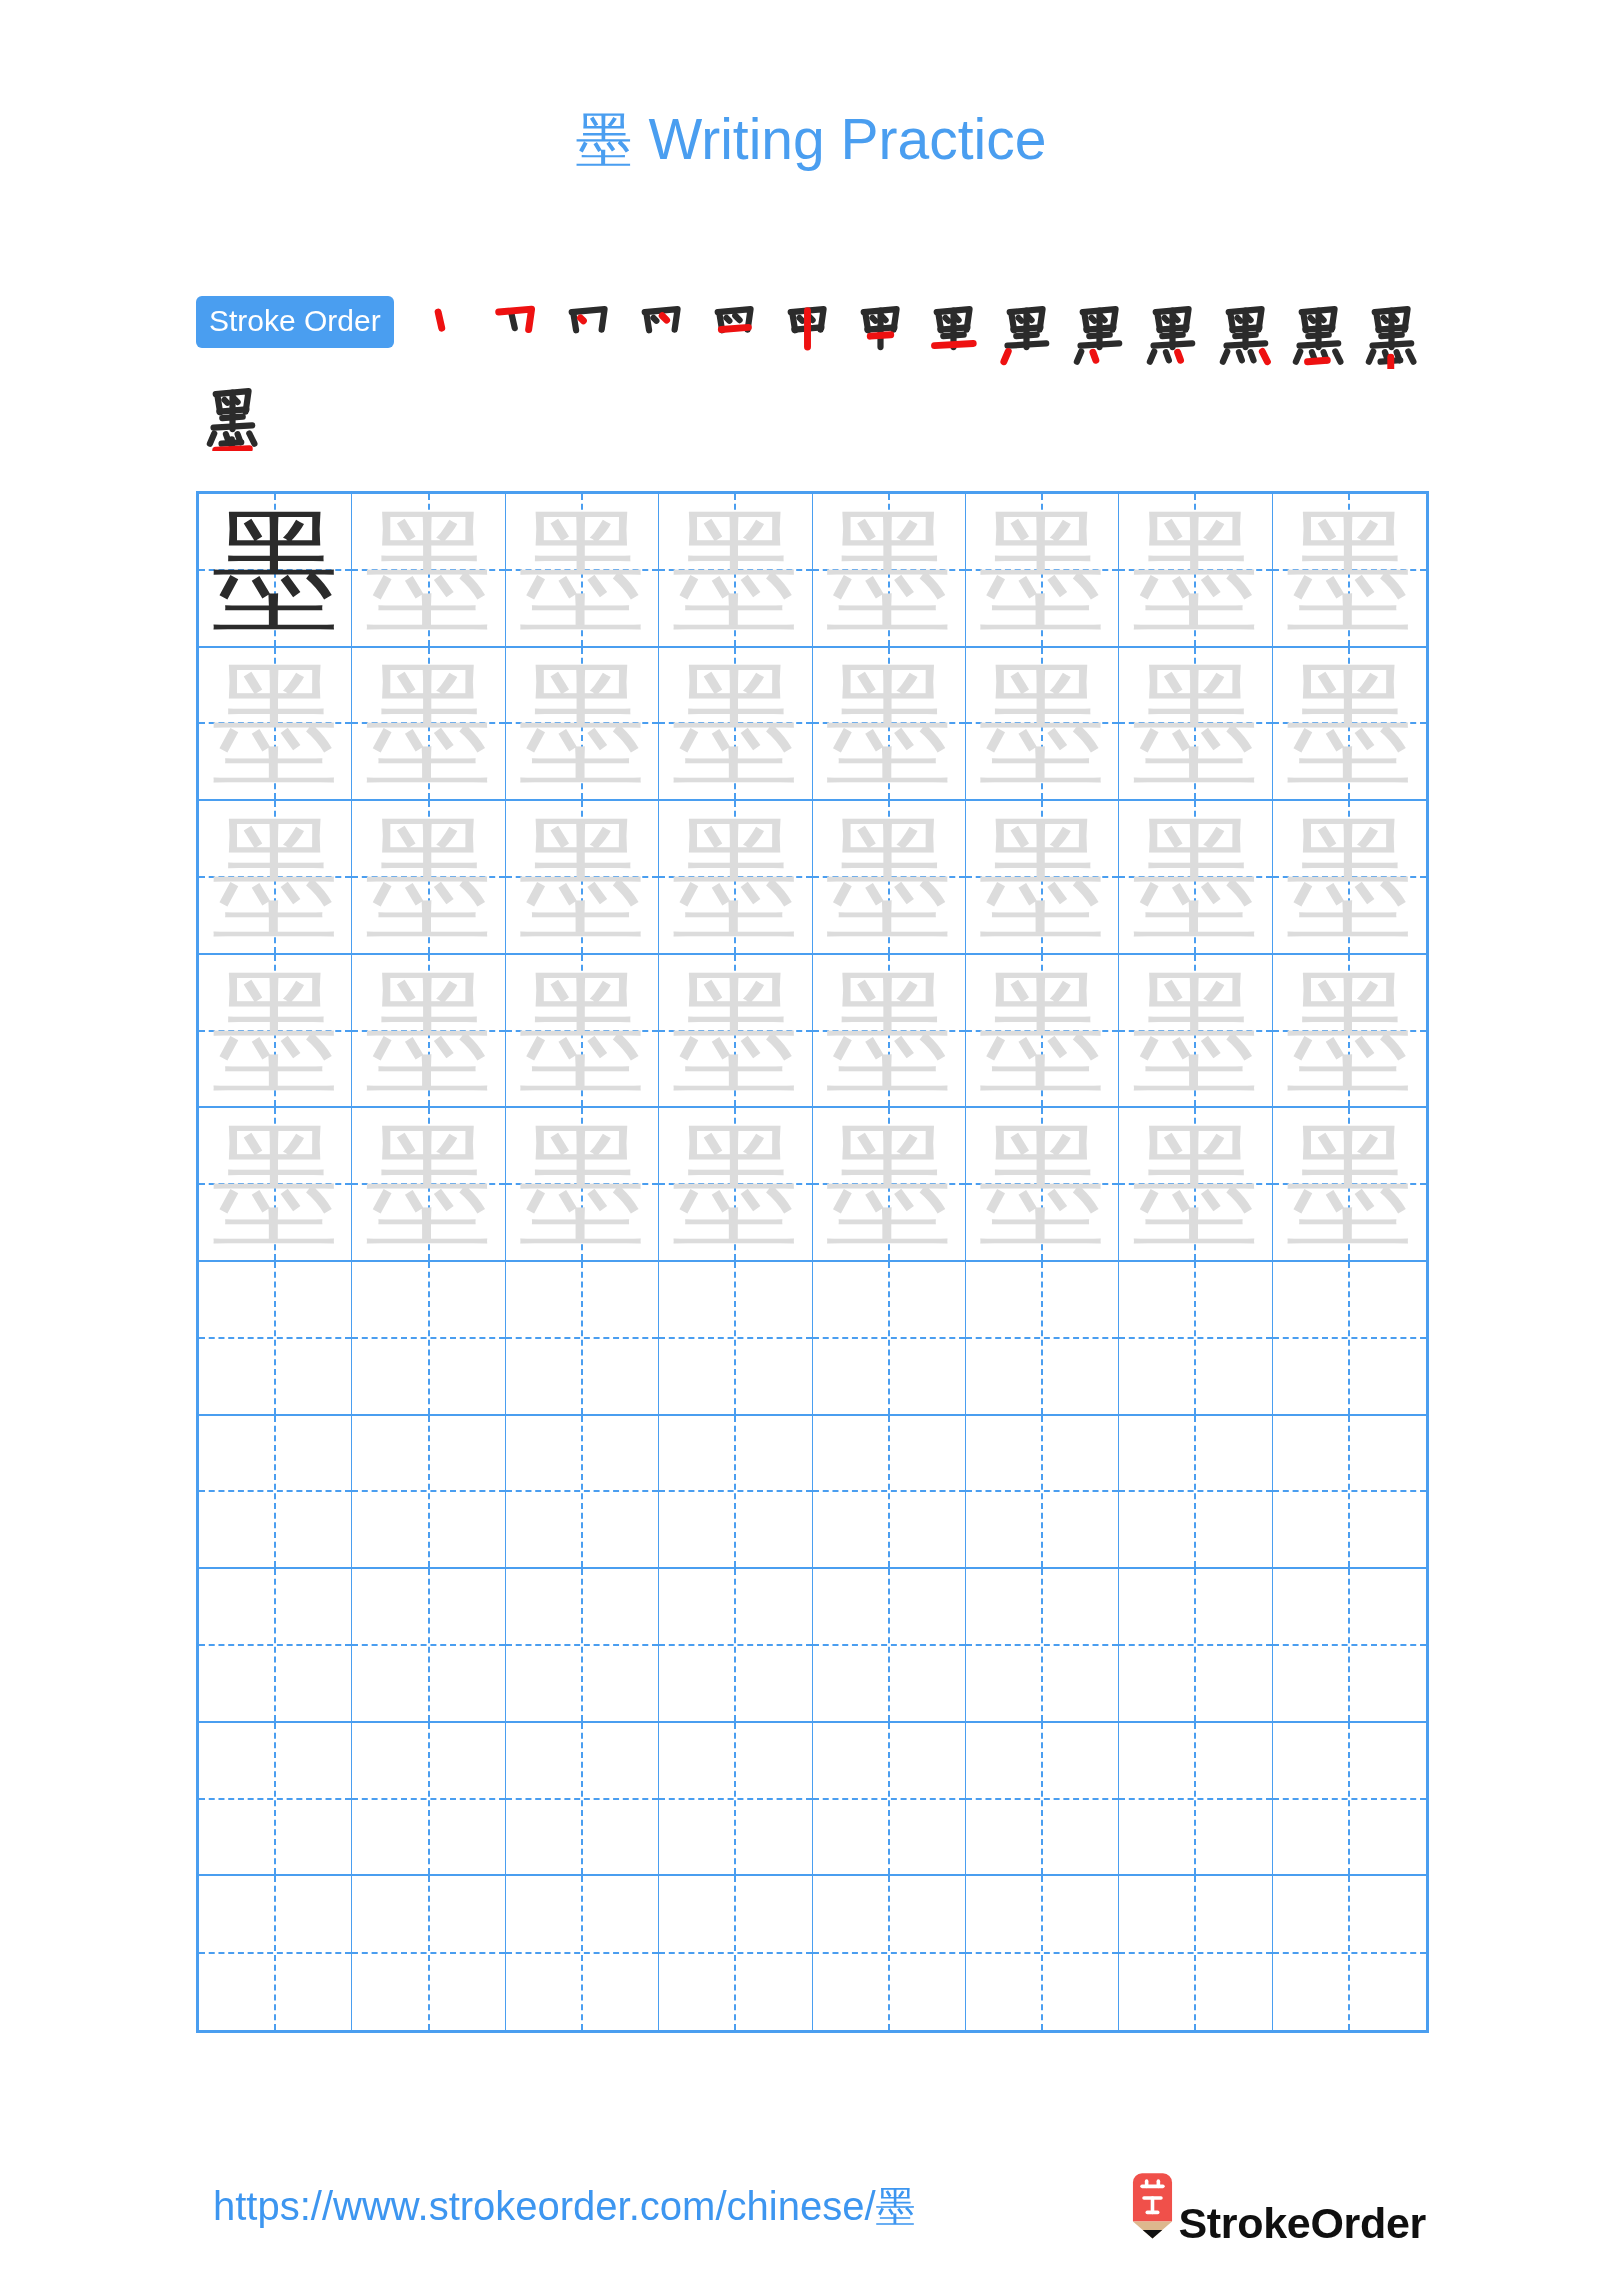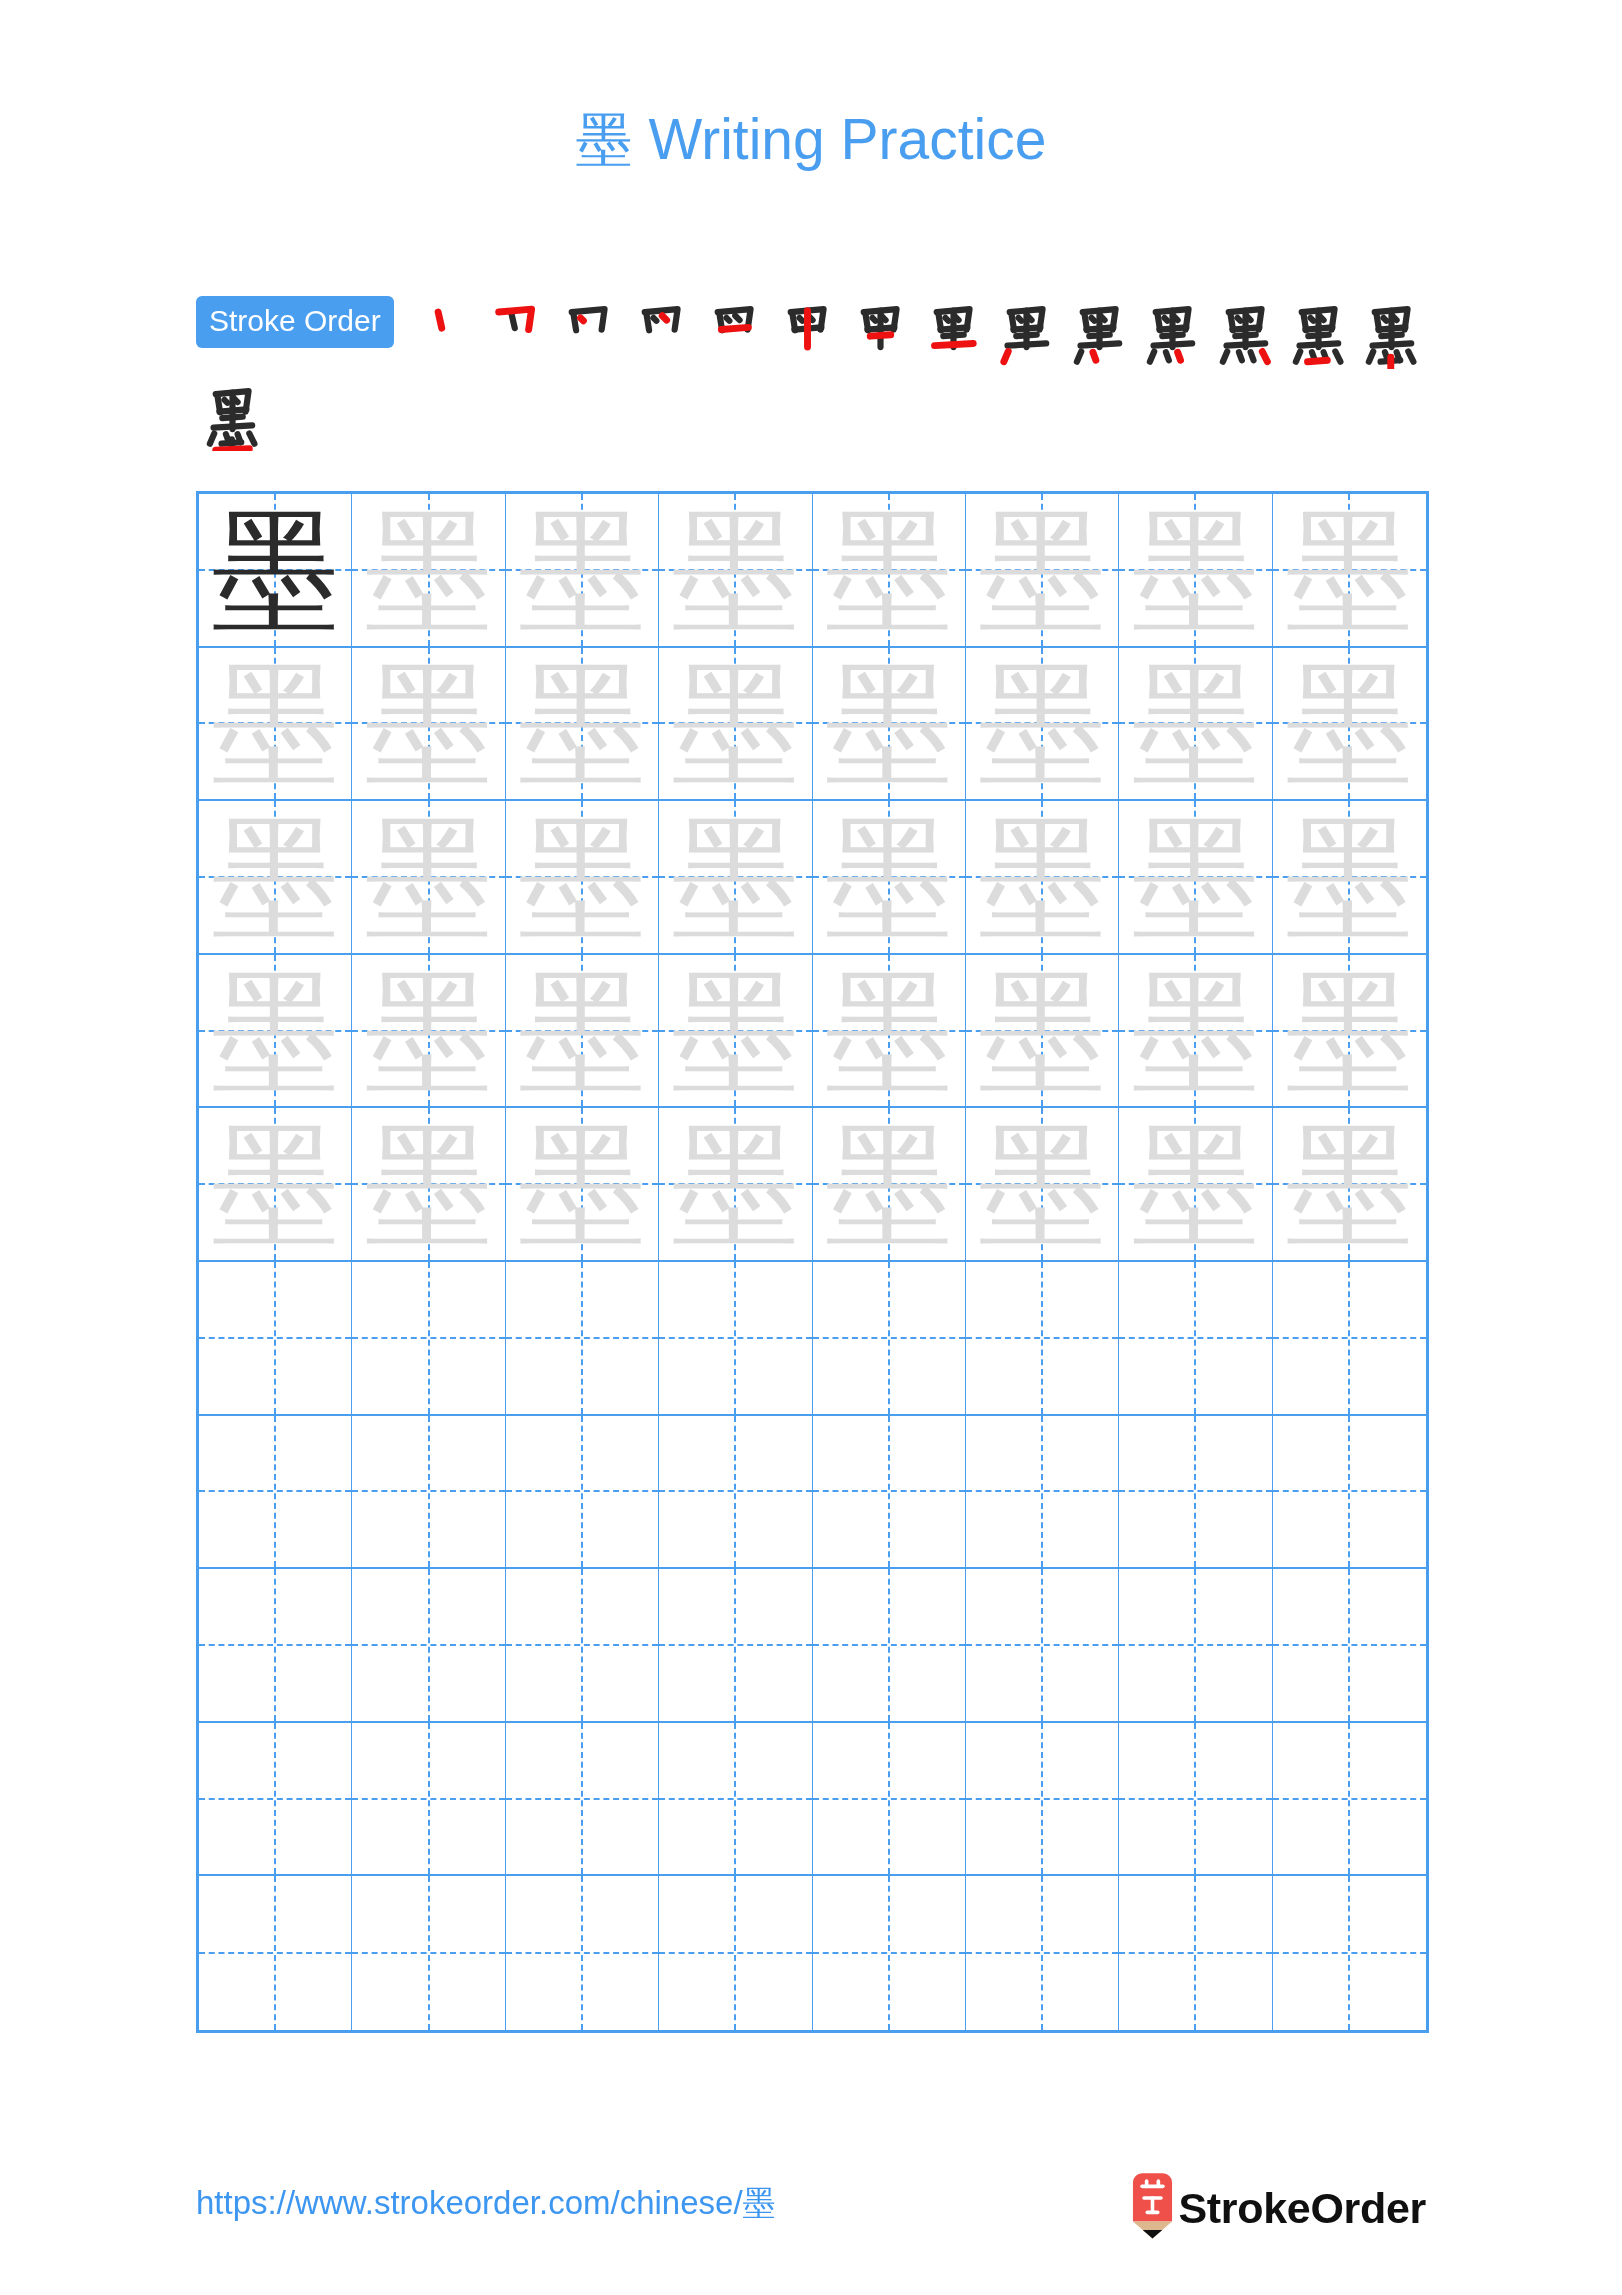--- a/index.html
+++ b/index.html
@@ -135,33 +135,33 @@
     z-index: 2;
     user-select: none;
   }
   .cell-char.model {
     color: #2b2b2b;
   }
 
   
   .footer-url {
     position: absolute;
-    left: 196px;
+    left: 213px;
     top: 2186px;
-    font-size: 33px;
+    font-size: 40px;
     line-height: 1;
     color: #3d96f0;
     white-space: nowrap;
   }
   .footer-logo {
     position: absolute;
     right: 196px;
     top: 2172px;
     display: flex;
-    align-items: center;
+    align-items: flex-end;
     gap: 2px;
   }
   .logo-mark {
     position: relative;
     width: 47px;
     height: 73px;
     flex: 0 0 auto;
   }
   .logo-mark svg { display: block; width: 47px; height: 73px; }
   .logo-text {

